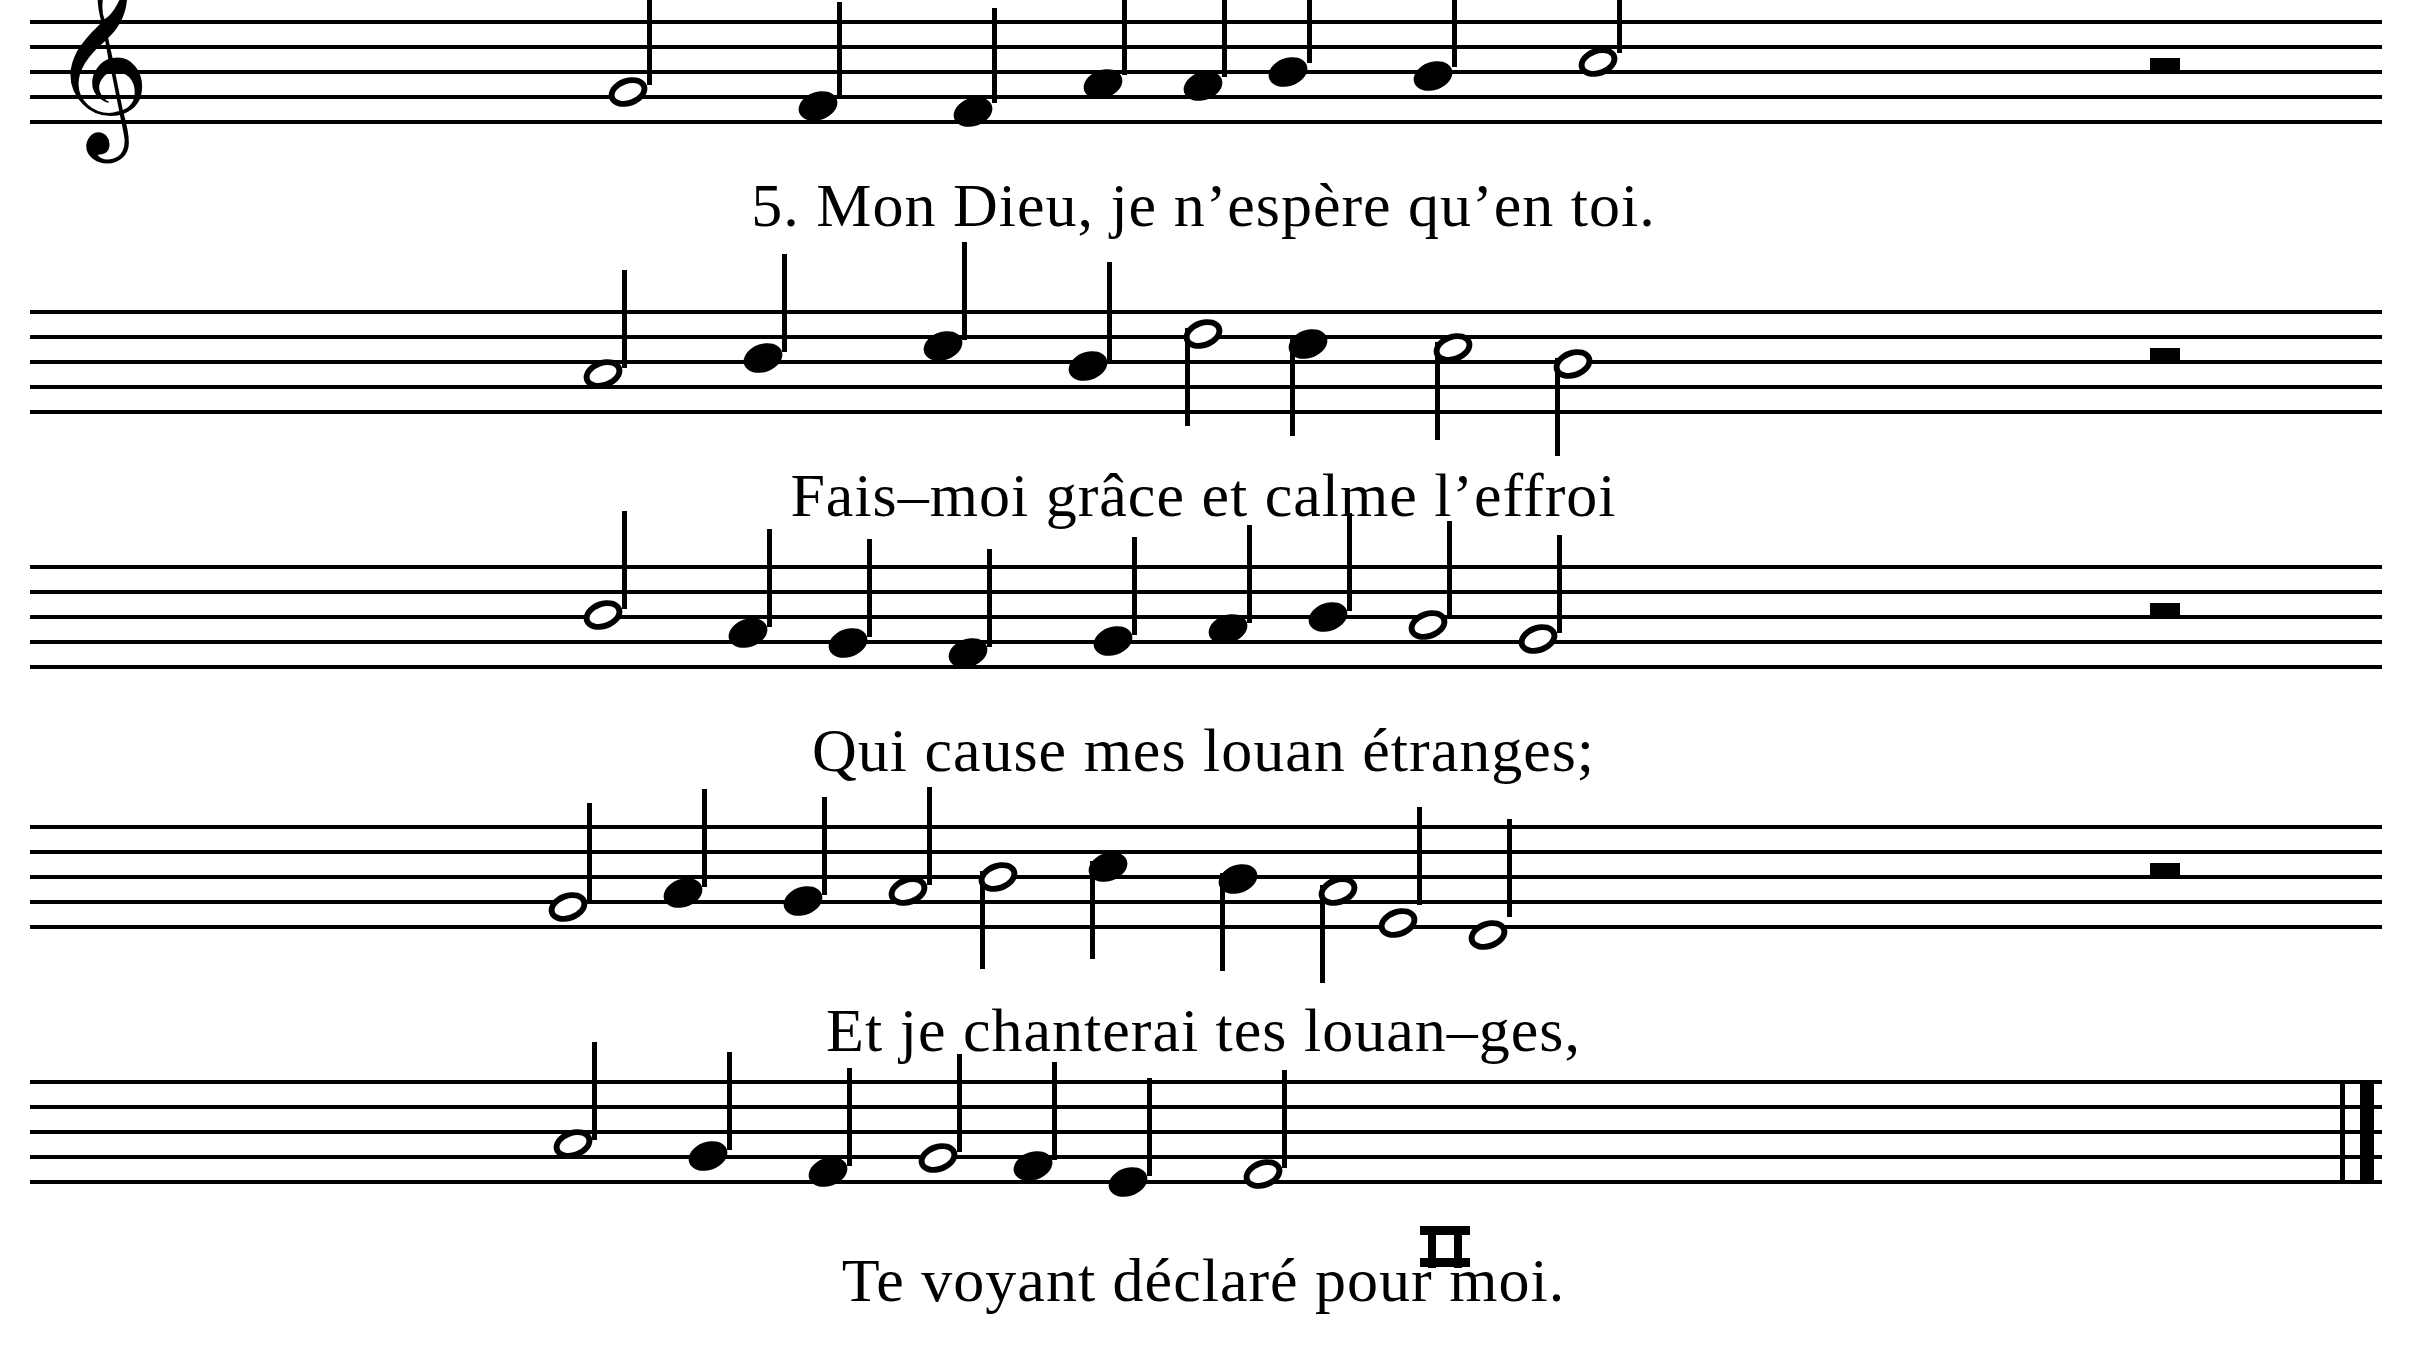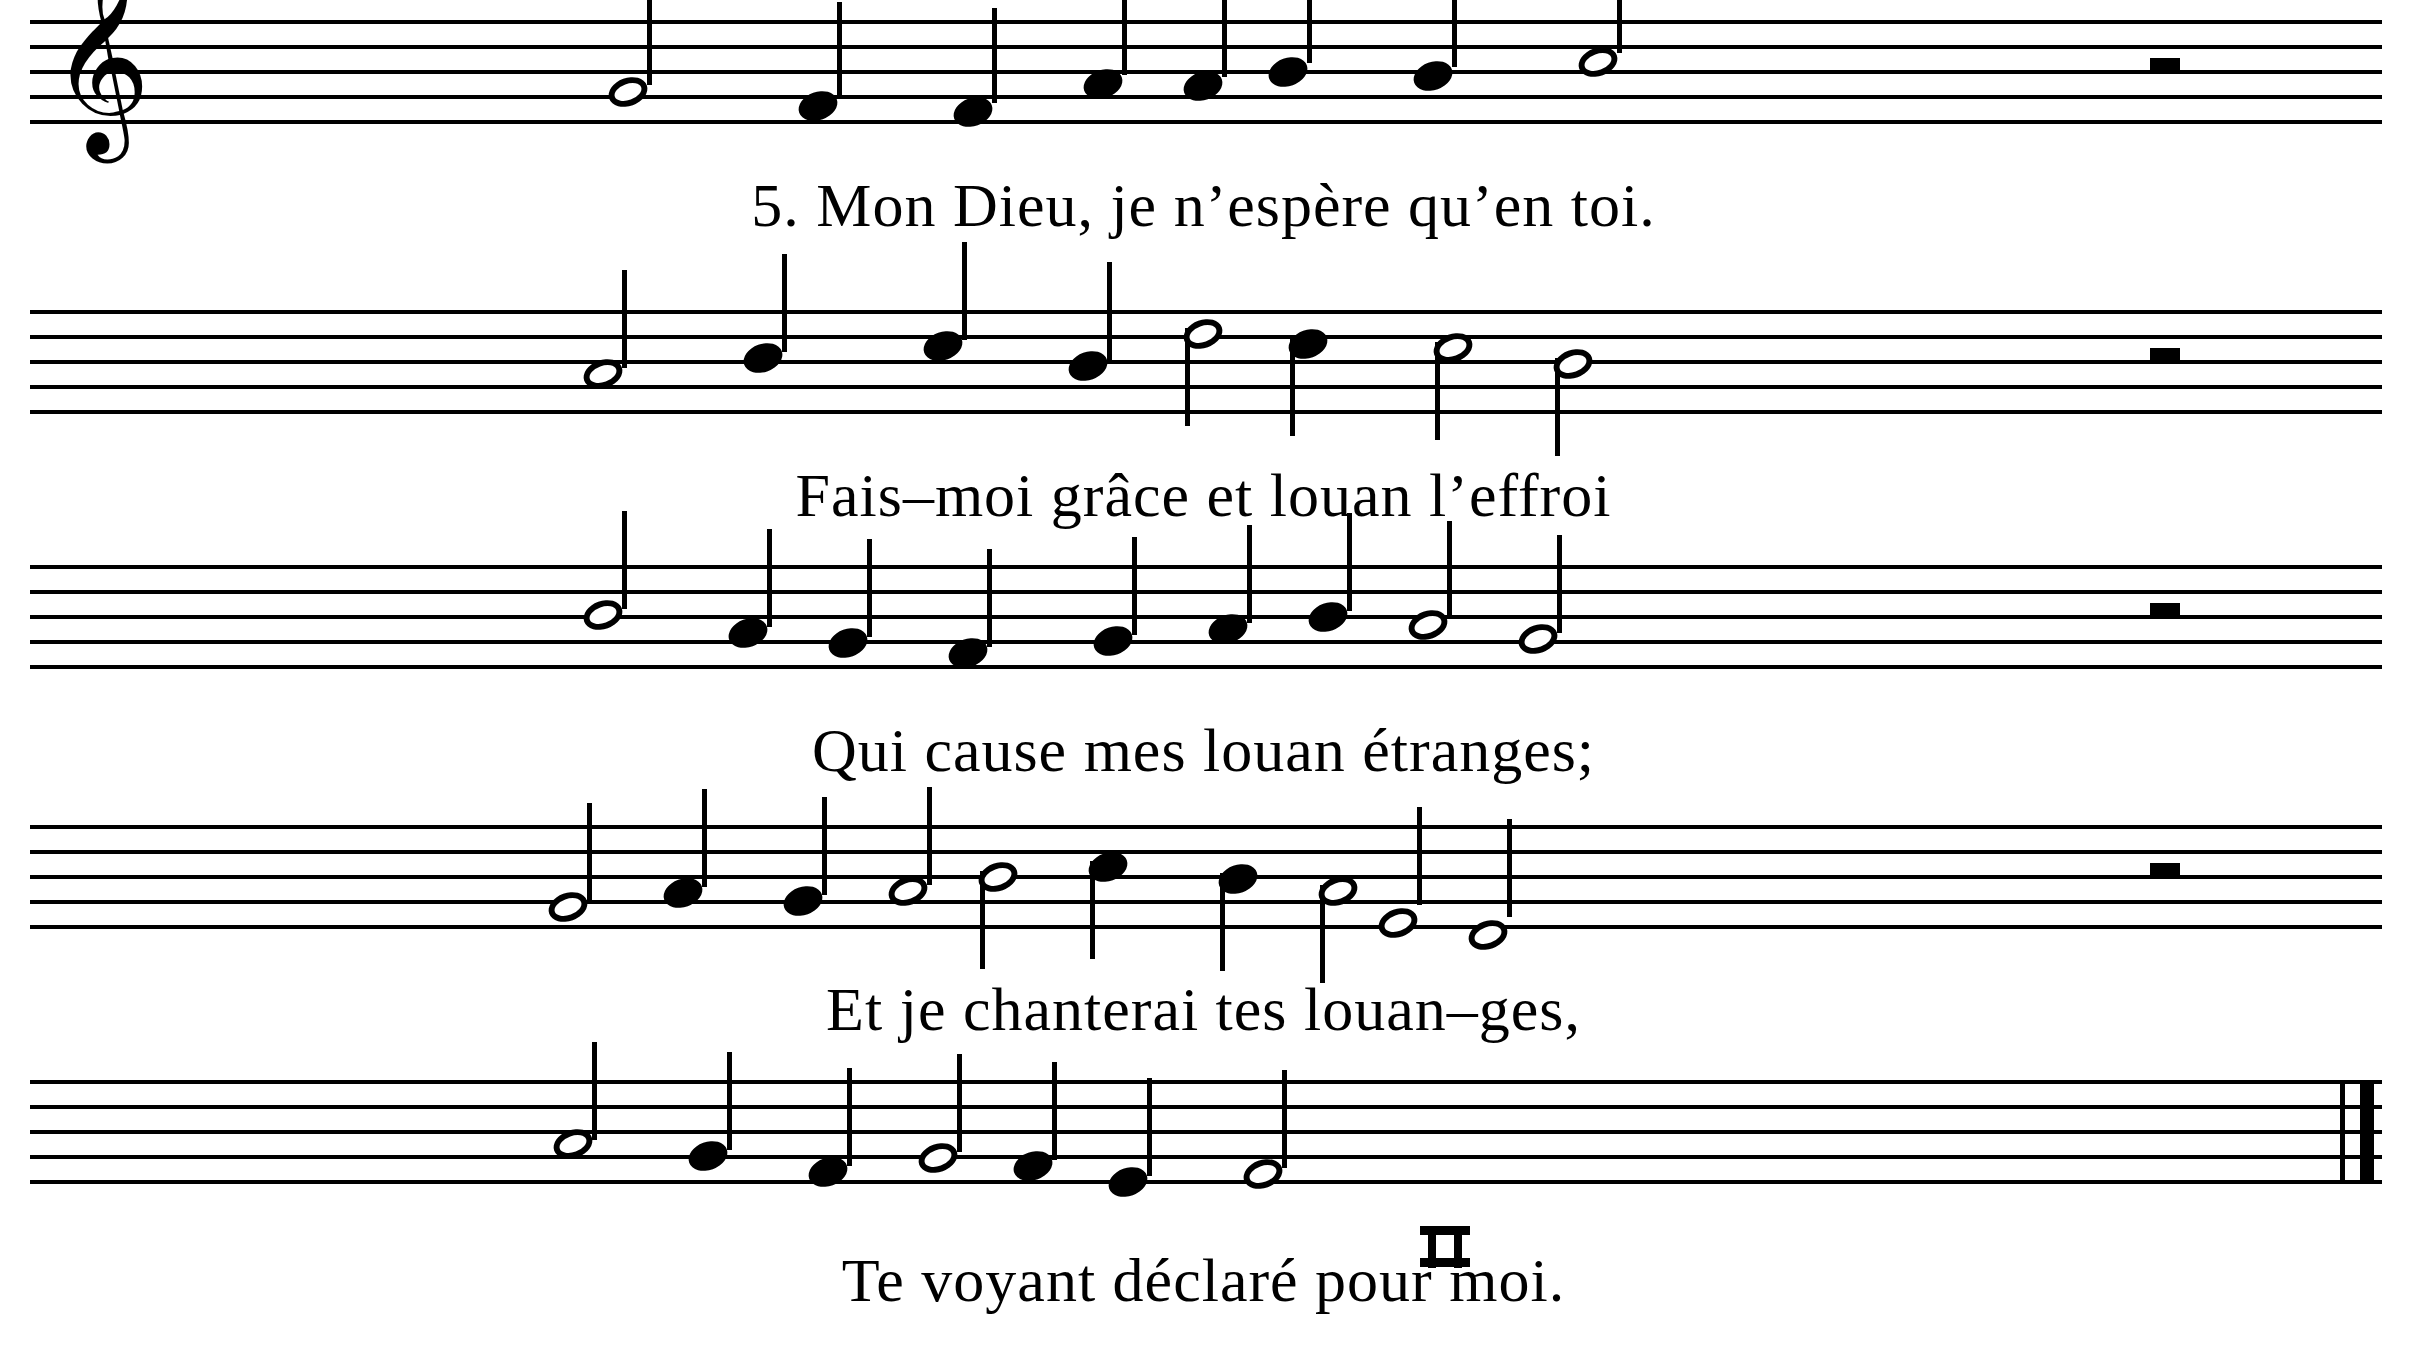--- a/index.html
+++ b/index.html
@@ -162,21 +162,21 @@
       <div class="note filled" style="left:1258px; top:20px;"></div>
 
       <div class="stem" style="left:1405px; top:32px; height:98px;"></div>
       <div class="note open" style="left:1403px; top:24px;"></div>
 
       <div class="stem" style="left:1525px; top:48px; height:98px;"></div>
       <div class="note open" style="left:1523px; top:40px;"></div>
 
       <div class="rest" style="left:2120px; top:38px;"></div>
     </div>
-    <div class="lyric" style="top:170px;">Fais–moi grâce et louan l’effroi</div>
+    <div class="lyric" style="top:170px;">Fais–moi grâce et calme l’effroi</div>
   </div>
 
   <div class="system" style="top:545px;">
     <div class="staff" style="top:20px;">
       <div class="line" style="top:0px;"></div>
       <div class="line" style="top:25px;"></div>
       <div class="line" style="top:50px;"></div>
       <div class="line" style="top:75px;"></div>
       <div class="line" style="top:100px;"></div>
 
@@ -245,21 +245,21 @@
       <div class="note open" style="left:1288px; top:52px;"></div>
 
       <div class="stem" style="left:1387px; top:-18px; height:98px;"></div>
       <div class="note open" style="left:1348px; top:84px;"></div>
 
       <div class="stem" style="left:1477px; top:-6px; height:98px;"></div>
       <div class="note open" style="left:1438px; top:96px;"></div>
 
       <div class="rest" style="left:2120px; top:38px;"></div>
     </div>
-    <div class="lyric" style="top:169px;">Et je chanterai tes louan–ges,</div>
+    <div class="lyric" style="top:190px;">Et je chanterai tes louan–ges,</div>
   </div>
 
   <div class="system" style="top:1060px;">
     <div class="staff" style="top:20px;">
       <div class="line" style="top:0px;"></div>
       <div class="line" style="top:25px;"></div>
       <div class="line" style="top:50px;"></div>
       <div class="line" style="top:75px;"></div>
       <div class="line" style="top:100px;"></div>
 

